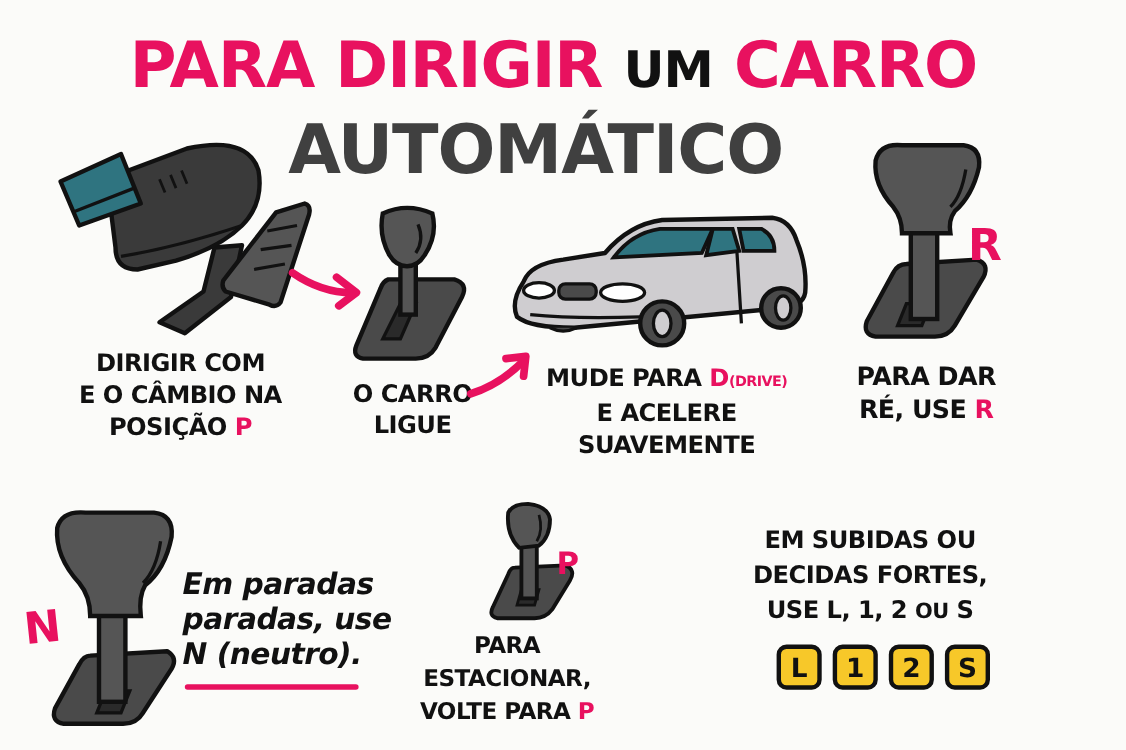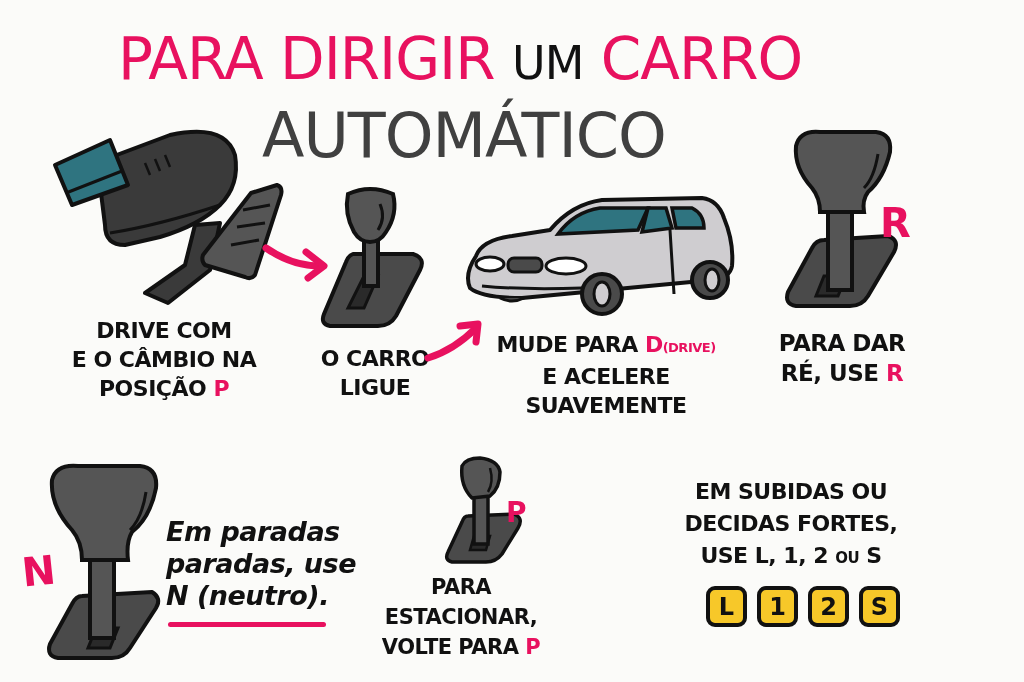--- a/index.html
+++ b/index.html
@@ -5,21 +5,21 @@
   html, body { margin:0; padding:0; }
   body {
     width:1024px; height:682px; overflow:hidden; position:relative;
     background:#fbfbf9;
     font-family:"DejaVu Sans", "Liberation Sans", sans-serif;
     color:#111;
   }
   .abs { position:absolute; }
   .pink { color:#e8115f; }
   .title {
-    font-family:"DejaVu Sans", sans-serif; font-weight:normal;
+    font-family:"DejaVu Sans", sans-serif; font-weight:bold;
     letter-spacing:-1px; line-height:1; white-space:nowrap;
   }
   .t1 { left:118px; top:30px; font-size:58px; }
   .t1 .um { font-size:46px; color:#111; }
   .t2 { left:262px; top:105px; font-size:62px; color:#404040; }
   .cap {
     font-family:"DejaVu Sans", sans-serif; font-weight:bold;
     font-size:22px; line-height:29px; text-align:center; color:#111;
     white-space:nowrap; letter-spacing:-0.5px;
   }
@@ -60,21 +60,21 @@
   <path d="M5 40 L60 15 L78 60 L22 80 Z" fill="#2f7480" stroke="#111" stroke-width="4" stroke-linejoin="round"></path>
   <path d="M16 68 L72 46" stroke="#111" stroke-width="3"></path>
 </svg>
 
 <svg style="left:262px;top:238px" width="70" height="45" viewBox="0 0 70 45">
   <path d="M4 10 Q30 28 58 28" stroke="#e8115f" stroke-width="7" fill="none" stroke-linecap="round"></path>
   <path d="M44 14 L62 28 L46 40" stroke="#e8115f" stroke-width="7" fill="none" stroke-linecap="round" stroke-linejoin="round"></path>
 </svg>
 
 <div class="abs cap" style="left:64px;top:316px;width:200px;">
-  <div>DRIVE COM</div>
+  <div>DIRIGIR COM</div>
   <div>E O CÂMBIO NA</div>
   <div><span>POSIÇÃO</span> <span class="pink">P</span></div>
 </div>
 
 <svg style="left:318px;top:184px" width="110" height="150" viewBox="0 0 110 150">
   <path d="M35 70 L95 70 Q108 74 102 86 L78 132 Q72 142 60 142 L12 142 Q2 140 6 130 L28 78 Q30 72 35 70 Z" fill="#4a4a4a" stroke="#111" stroke-width="4" stroke-linejoin="round"></path>
   <path d="M46 92 L60 92 L46 124 L30 124 Z" fill="#2a2a2a" stroke="#111" stroke-width="3"></path>
   <rect x="46" y="50" width="14" height="52" fill="#555" stroke="#111" stroke-width="4"></rect>
   <path d="M30 10 Q52 0 75 10 Q80 30 68 48 Q62 58 52 58 Q42 58 36 48 Q26 30 30 10 Z" fill="#555" stroke="#111" stroke-width="4"></path>
   <path d="M62 20 Q68 34 60 46" stroke="#111" stroke-width="3" fill="none"></path>
@@ -149,20 +149,20 @@
 <div class="abs letter" style="left:506px;top:496px;font-size:28px;">P</div>
 <div class="abs cap" style="left:376px;top:572px;width:170px;font-size:21px;line-height:30px;">
   <div>PARA</div>
   <div>ESTACIONAR,</div>
   <div><span>VOLTE PARA</span> <span class="pink">P</span></div>
 </div>
 
 <div class="abs cap" style="left:676px;top:476px;width:230px;font-size:22px;line-height:32px;">
   <div>EM SUBIDAS OU</div>
   <div>DECIDAS FORTES,</div>
-  <div><span>USE L, 1, 2</span> <span class="small" style="font-size:15px">OU</span> <span>S</span></div>
+  <div><span>USE L, 1, 2</span> <span class="small" style="font-size:19px">OU</span> <span>S</span></div>
 </div>
 <div class="abs keys">
   <div class="key">L</div>
   <div class="key">1</div>
   <div class="key">2</div>
   <div class="key">S</div>
 </div>
 
 </body></html>

